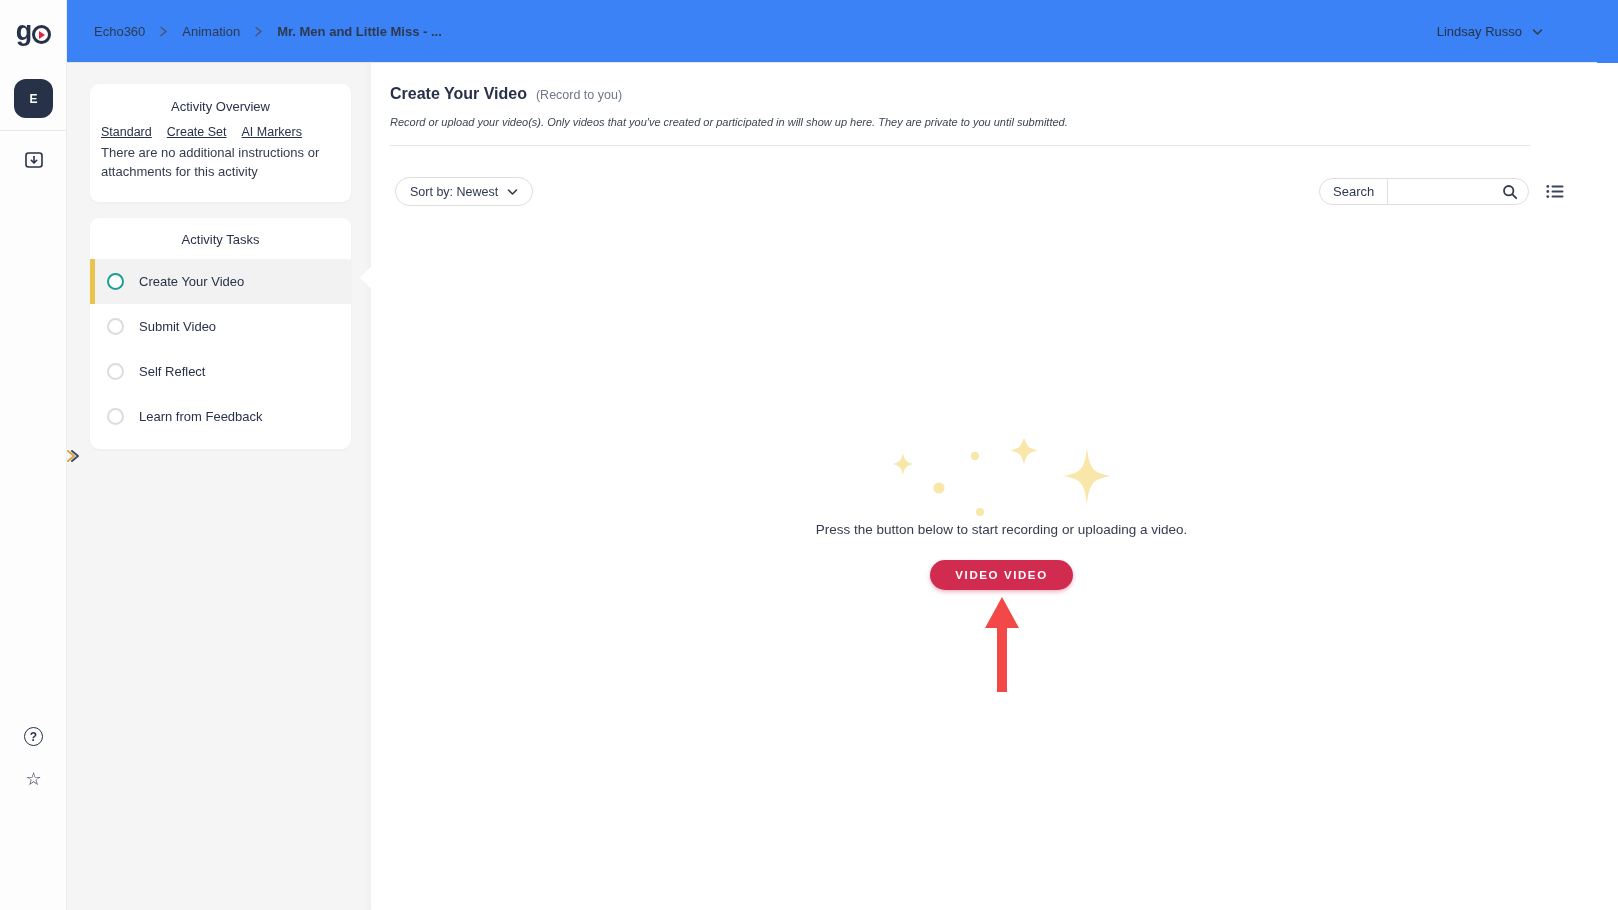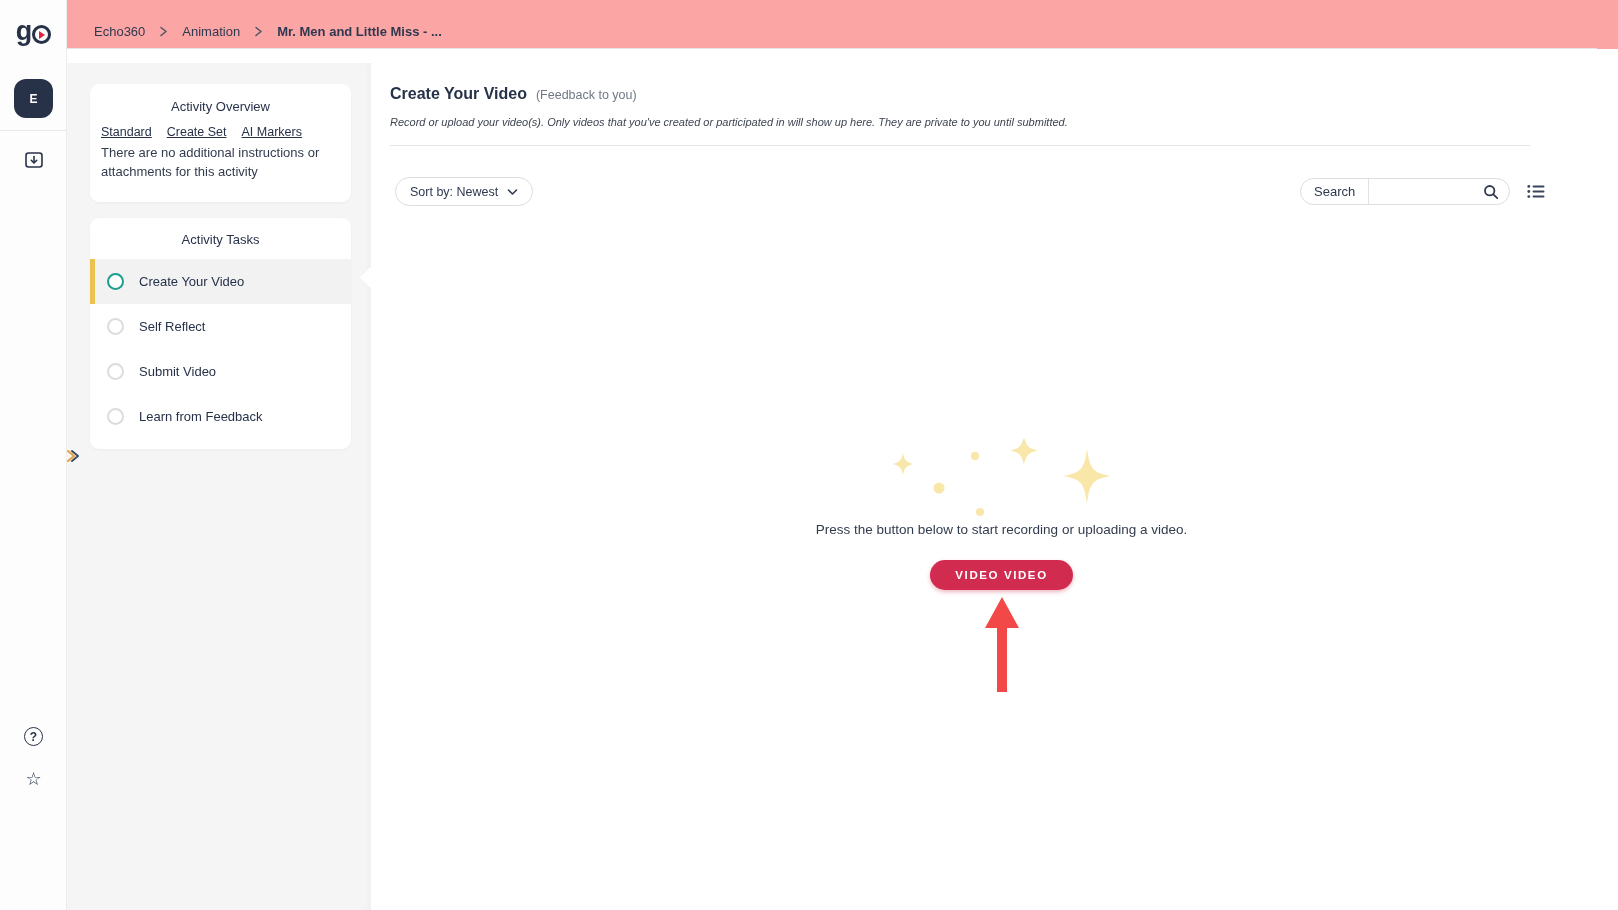--- a/index.html
+++ b/index.html
@@ -21,21 +21,21 @@
   .rail-icon{position:absolute; left:0; width:67px; display:flex; justify-content:center; color:var(--navy); cursor:pointer;}
   .ri-download{top:150px;} .ri-help{top:727px;} .ri-star{top:770px;}
   .help-circle{width:19px; height:19px; border:1.6px solid var(--navy); border-radius:50%; font-size:12px; font-weight:bold; display:flex; align-items:center; justify-content:center;}
   .star-glyph{font-size:18px; line-height:18px;}
 
   
   .expander{position:absolute; left:64px; top:446px; z-index:6; width:18px; height:20px; cursor:pointer;}
   .expander svg{position:absolute; top:0; left:0;}
 
   
-  .topbar{position:absolute; left:67px; top:0; width:1551px; height:49px; background:#fca5a5; z-index:4;}
+  .topbar{position:absolute; left:67px; top:0; width:1551px; height:63px; background:#3b82f6; z-index:4;}
   .topbar-line{position:absolute; bottom:0; left:0; width:1530px; border-bottom:1px solid var(--line);}
   .breadcrumb{position:absolute; left:27px; top:0; height:63px; display:flex; align-items:center; gap:14px; font-size:13px;}
   .crumb{color:#2e3950; cursor:pointer;}
   .crumb-current{font-weight:bold; cursor:default;}
   .crumb-sep{display:flex; align-items:center; color:#4b5568;}
   .usermenu{position:absolute; right:75px; top:0; height:63px; display:flex; align-items:center; gap:10px; font-size:13px; cursor:pointer;}
 
   
   .sidebar{position:absolute; left:67px; top:63px; width:304px; height:847px; background:var(--graybg); padding:21px 20px 0 23px; box-shadow:inset -7px 0 8px -7px rgba(0,0,0,0.05); z-index:2;}
   .card{background:#fff; border-radius:9px; box-shadow:0 1px 3px rgba(0,0,0,0.04);}
@@ -54,21 +54,21 @@
 
   
   .main{position:absolute; left:371px; top:63px; width:1247px; height:847px; background:#fff; z-index:3;}
   .notch{position:absolute; left:-8px; top:207px; width:15px; height:15px; background:#fff; transform:rotate(45deg);}
   .main-header{padding:22px 21px 0 19px;}
   .mh-titlerow{display:flex; align-items:baseline; gap:9px;}
   .mh-title{font-size:16px; font-weight:bold;}
   .mh-privacy{font-size:12.5px; color:#6f7884;}
   .mh-desc{margin-top:13px; font-size:11px; font-style:italic; color:#3d4551;}
   .header-divider{margin:17px 88px 0 19px; border-bottom:1px solid var(--line); width:1140px; margin-right:0;}
-  .controls{margin-top:31px; padding:0 73px 0 24px; display:flex; justify-content:space-between; align-items:center;}
+  .controls{margin-top:31px; padding:0 54px 0 24px; display:flex; justify-content:space-between; align-items:center;}
   .sort-pill{height:29px; border:1px solid #ddd; border-radius:15px; background:#fff; display:flex; align-items:center; gap:9px; padding:0 14px; font-size:12.5px; color:#2e3950; cursor:pointer;}
   .right-controls{display:flex; gap:17px;}
   .search-pill{width:210px; height:27px; border:1px solid #ddd; border-radius:14px; background:#fff; display:flex; align-items:center; overflow:hidden;}
   .search-label{padding:0 13px; font-size:13px; color:#2e3950;}
   .search-sep{width:1px; align-self:stretch; background:#e2e2e2;}
   .search-input{flex:1; border:none; outline:none; height:100%; padding:0 6px; font-size:13px; font-family:inherit; min-width:0;}
   .search-btn{border:none; background:none; padding:0 10px 0 2px; display:flex; align-items:center; cursor:pointer; color:#323c4e;}
   .listview-btn{border:none; background:none; padding:0; display:flex; align-items:center; cursor:pointer; color:#39455c;}
 
   
@@ -123,20 +123,26 @@
         </svg>
     </span>
     <span class="crumb">Animation</span>
     <span class="crumb-sep">
       <svg width="9" height="11" viewBox="0 0 9 11">
           <polyline points="2,1.5 7,5.5 2,9.5" fill="none" stroke="#4b5568" stroke-width="1.6" stroke-linecap="round" stroke-linejoin="round"></polyline>
         </svg>
     </span>
     <span class="crumb crumb-current">Mr. Men and Little Miss - ...</span>
   </div>
+  <div class="usermenu">
+    <span>Lindsay Russo</span>
+    <svg width="11" height="8" viewBox="0 0 11 8">
+        <polyline points="1.5,2 5.5,6 9.5,2" fill="none" stroke="#323c4e" stroke-width="1.6" stroke-linecap="round" stroke-linejoin="round"></polyline>
+      </svg>
+  </div>
   <div class="topbar-line"></div>
 </header>
 
 <aside class="sidebar">
   <section class="card card-overview">
     <h2 class="card-title">Activity Overview</h2>
     <div class="overview-links">
       <a>Standard</a>
       <a>Create Set</a>
       <a>AI Markers</a>
@@ -145,40 +151,40 @@
   </section>
 
   <section class="card card-tasks">
     <h2 class="card-title">Activity Tasks</h2>
     <div class="task-row active">
       <span class="task-circle"></span>
       <span>Create Your Video</span>
     </div>
     <div class="task-row">
       <span class="task-circle"></span>
+      <span>Submit Video</span>
+    </div>
+    <div class="task-row">
+      <span class="task-circle"></span>
       <span>Self Reflect</span>
-    </div>
-    <div class="task-row">
-      <span class="task-circle"></span>
-      <span>Submit Video</span>
     </div>
     <div class="task-row">
       <span class="task-circle"></span>
       <span>Learn from Feedback</span>
     </div>
   </section>
 </aside>
 
 <main class="main">
   <div class="notch"></div>
 
   <div class="main-header">
     <div class="mh-titlerow">
       <span class="mh-title">Create Your Video</span>
-      <span class="mh-privacy">(Feedback to you)</span>
+      <span class="mh-privacy">(Record to you)</span>
     </div>
     <p class="mh-desc">Record or upload your video(s). Only videos that you've created or participated in will show up here. They are private to you until submitted.</p>
   </div>
   <div class="header-divider"></div>
 
   <div class="controls">
     <button class="sort-pill">
       <span>Sort by: Newest</span>
       <svg width="11" height="8" viewBox="0 0 11 8">
           <polyline points="1.5,2 5.5,6 9.5,2" fill="none" stroke="#323c4e" stroke-width="1.6" stroke-linecap="round" stroke-linejoin="round"></polyline>

